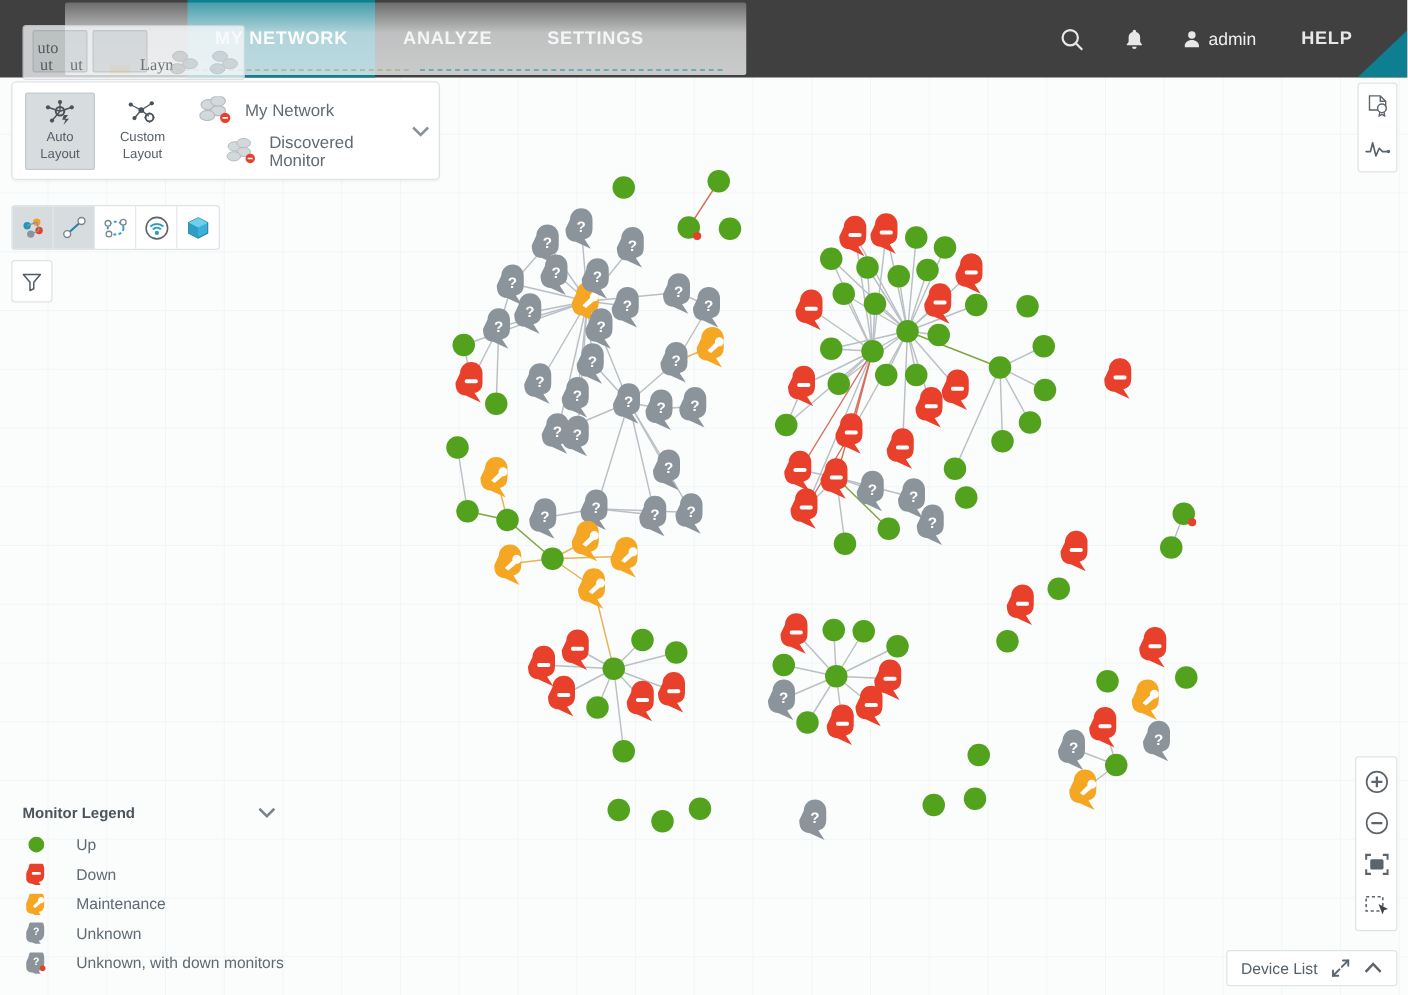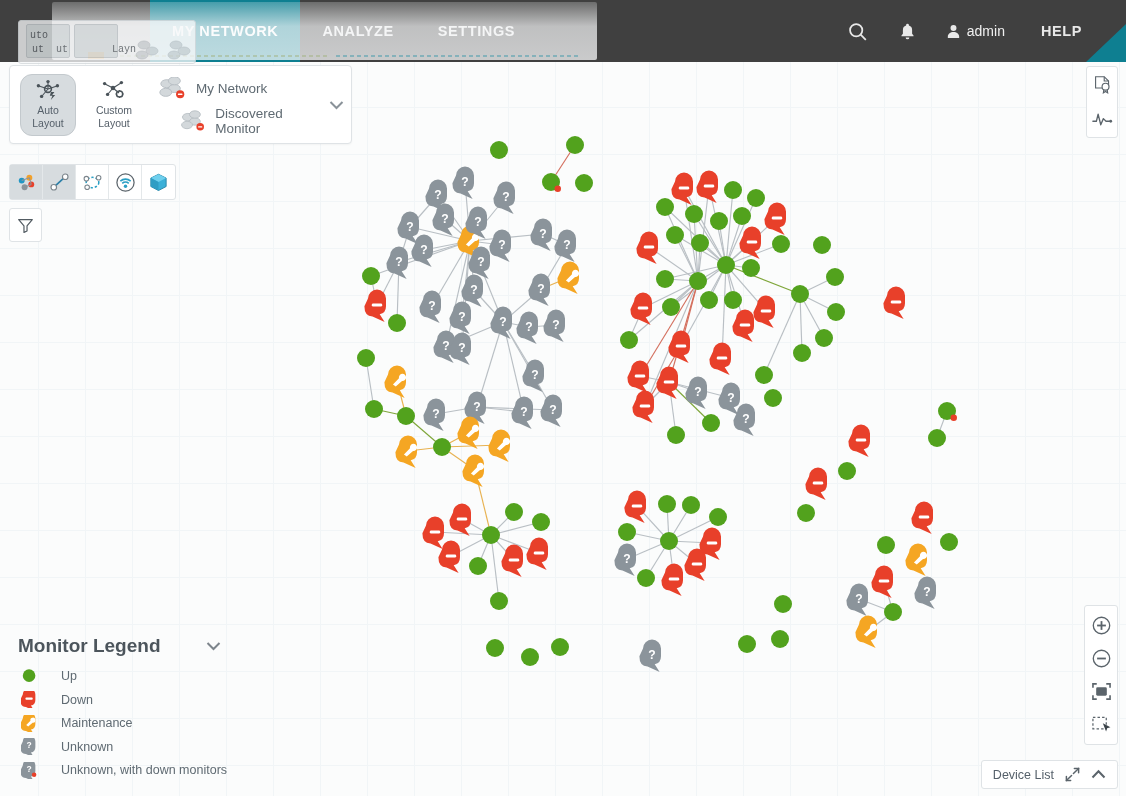--- a/index.html
+++ b/index.html
@@ -62,43 +62,43 @@
   #ghost .gbox {
     position: absolute; left: 10px; top: 14px; width: 178px; height: 44px;
     background: rgba(248,249,250,.93); border: 1px solid #d4d9dc;
     border-radius: 3px;
   }
   #ghost .gbtn {
     position: absolute; background: rgba(214,219,222,.9);
     border: 1px solid #c2c8cc; border-radius: 2px;
   }
   #ghost .gtxt {
-    position: absolute; font-size: 10px; color: #5b6166;
-    font-family: Liberation Mono, monospace;
+    position: absolute; font-size: 13px; color: #5b6166;
+    font-family: Liberation Serif, serif;
   }
   #ghost2 {
     position: absolute; left: 52px; top: 2px; width: 545px; height: 58px;
     z-index: 52; opacity: .78; pointer-events: none;
     background: linear-gradient(180deg, rgba(252,253,253,.30) 0%, rgba(250,251,252,.88) 42%, rgba(250,251,252,.95) 100%);
     border-radius: 2px;
   }
   #ghost3 {
     position: absolute; left: 0; top: 50px; width: 600px; height: 14px;
     z-index: 53; pointer-events: none; opacity: .75;
   }
 
   
   #layout-bar {
     position: absolute; left: 9px; top: 65px; width: 343px; height: 79px;
     background: #fff; border: 1px solid #dfe3e6; border-radius: 4px;
     display: flex; align-items: center; z-index: 30;
     box-shadow: 0 1px 2px rgba(0,0,0,.04);
   }
   .layout-btn {
-    width: 56px; height: 62px; margin-left: 10px; border-radius: 12px;
+    width: 56px; height: 62px; margin-left: 10px; border-radius: 2px;
     display: flex; flex-direction: column; align-items: center;
     justify-content: center; cursor: pointer; border: 1px solid transparent;
     font-size: 10.5px; color: #56606a; line-height: 13px; text-align: center;
   }
   .layout-btn.selected { background: #d7dcdf; border-color: #c3c9cd; }
   .layout-btn .lb-label { margin-top: 3px; }
   #tree-group { margin-left: 16px; flex: 1; }
   .tree-row {
     display: flex; align-items: center; gap: 9px; height: 33px;
     cursor: pointer; font-size: 13.5px; color: #5f6a72;
@@ -141,21 +141,21 @@
 
   
   #legend {
     position: absolute; left: 8px; bottom: 8px; width: 225px; z-index: 30;
     padding: 4px 0 6px 0;
   }
   #legend-head {
     display: flex; align-items: center; justify-content: space-between;
     padding: 4px 12px 8px 10px; cursor: pointer;
   }
-  #legend-title { font-size: 19px; color: #4c555c; font-weight: bold; }
+  #legend-title { font-size: 12px; color: #4c555c; font-weight: bold; }
   .legend-row {
     display: flex; align-items: center; gap: 23px;
     height: 23.5px; padding-left: 12px;
   }
   .legend-label { font-size: 12.5px; color: #5f6a72; }
   .lic { width: 18px; display: flex; justify-content: center; }
 
   
   #zoom-ctrl {
     position: absolute; right: 8px; bottom: 51px; width: 34px;

